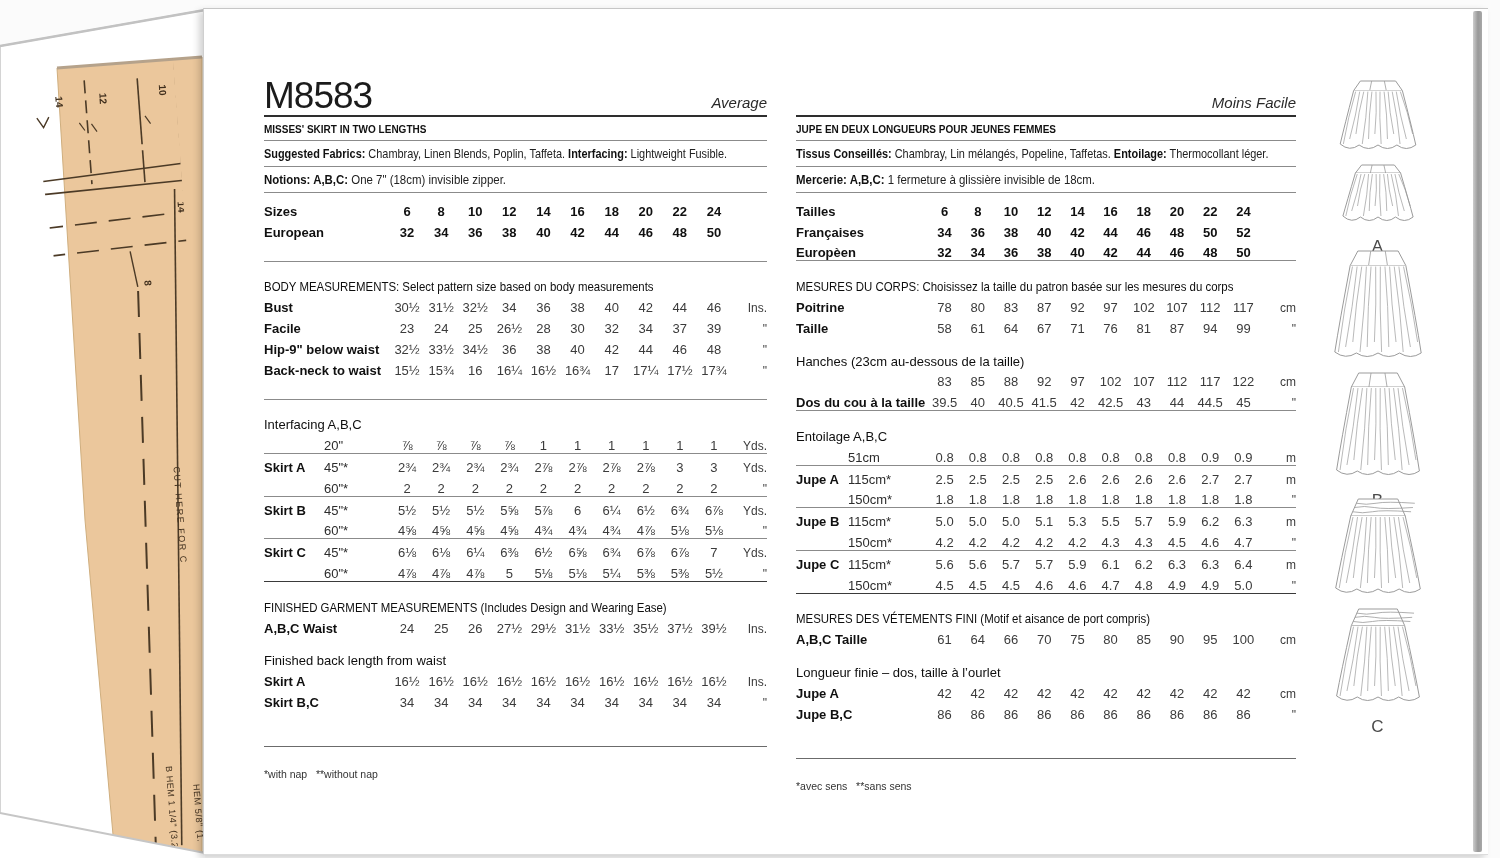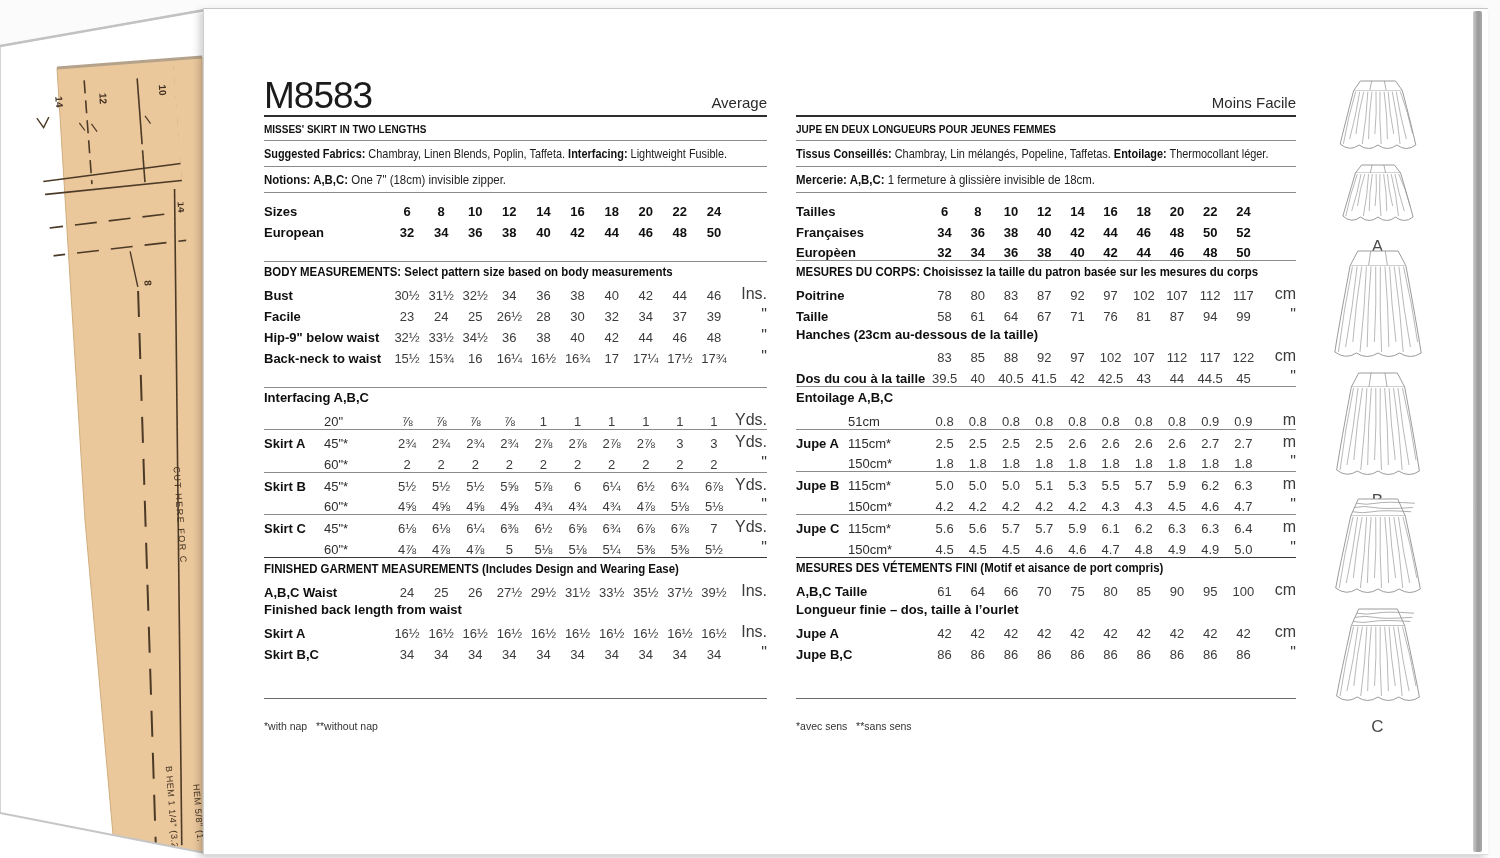--- a/index.html
+++ b/index.html
@@ -11,40 +11,40 @@
   #sheet{position:absolute;left:203px;top:8px;width:1284px;height:845px;background:#ffffff;
          border-top:1.5px solid #c6c6c6;border-left:1px solid #cfcfcf;border-bottom:1px solid #dcdcdc;
          box-shadow:-4px 3px 7px rgba(0,0,0,.18);z-index:2;}
   #edge-strip{position:absolute;right:6px;top:2px;width:9px;height:841px;
               background:linear-gradient(90deg,#cdcdcd,#989898 55%,#a8a8a8);border-radius:2px;}
   .col{position:absolute;top:70px;width:503px;}
   #col-en{left:60px;}
   #col-fr{left:592px;width:500px;}
   .codebar{display:flex;justify-content:space-between;align-items:flex-end;height:32px;padding-bottom:2px;}
   .code{font-size:37px;font-weight:normal;color:#1b1b1b;line-height:30px;letter-spacing:-1px;}
-  .difficulty{font-size:15px;color:#2a2a2a;}
+  .difficulty{font-size:15px;color:#2a2a2a;font-style:italic;}
   .rule{border-top:1px solid #8b8b8b;}
   .rule2{border-top:2px solid #2e2e2e;margin-top:2px;}
   .rule15{border-top:1.5px solid #3a3a3a;}
   .title{font-size:10px;font-weight:bold;color:#111;padding:7px 0 5px;}
   .line{font-size:13px;padding:5px 0;white-space:nowrap;}
   .line b{color:#111;}
   .scale{display:inline-block;transform:scaleX(.88);transform-origin:0 60%;white-space:nowrap;}
   .scale2{display:inline-block;transform:scaleX(.84);transform-origin:0 60%;white-space:nowrap;}
   .tbl{margin-top:5px;}
   .mrow{display:grid;align-items:end;height:20.8px;font-size:13px;color:#3b3b3b;}
   #col-en .mrow{grid-template-columns:60px 66px repeat(10,1fr) 36px;}
   #col-fr .mrow{grid-template-columns:52px 80px repeat(10,1fr) 36px;}
   .mrow .lab{font-weight:bold;color:#101010;white-space:nowrap;}
   .mrow .span2{grid-column:1 / span 2;}
   .mrow .spec{color:#2c2c2c;white-space:nowrap;}
   .mrow .v{text-align:center;}
   .mrow.bv .v{font-weight:bold;color:#101010;}
-  .mrow .unit{text-align:right;font-size:16px;white-space:nowrap;}
-  .thead{font-size:13px;font-weight:bold;color:#0e0e0e;height:20.8px;display:flex;align-items:center;white-space:nowrap;}
+  .mrow .unit{text-align:right;font-size:12px;white-space:nowrap;}
+  .thead{font-size:13px;font-weight:normal;color:#0e0e0e;height:20.8px;display:flex;align-items:flex-end;white-space:nowrap;margin-top:12px;}
   .gap{width:100%;}
   .footnote{margin-top:36px;border-top:1px solid #6b6b6b;padding-top:21px;font-size:10.5px;color:#333;white-space:pre;}
   
   .fig{position:absolute;width:112px;display:flex;flex-direction:column;align-items:center;}
   #fig-a{left:1118px;top:70px;}
   #fig-b{left:1118px;top:240px;}
   #fig-c{left:1118px;top:488px;}
   .skirt{display:block;margin-bottom:6px;}
   .figlabel{font-size:17px;color:#4a4a4a;margin-top:2px;letter-spacing:1px;}
 </style>

